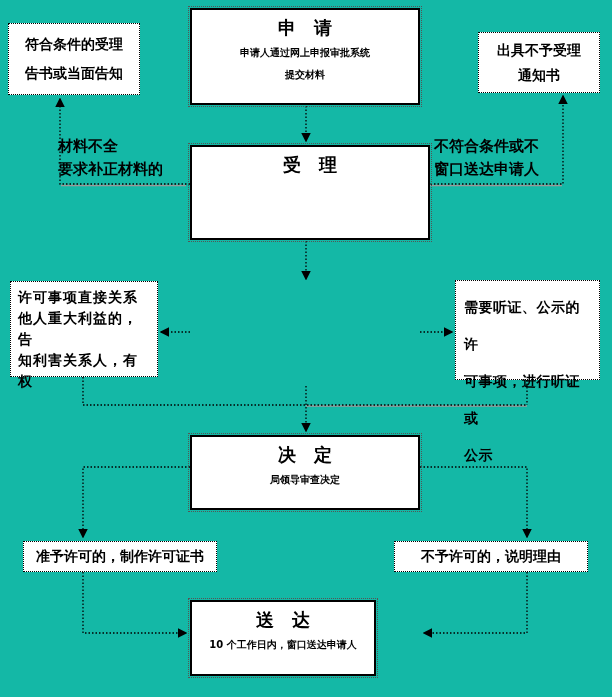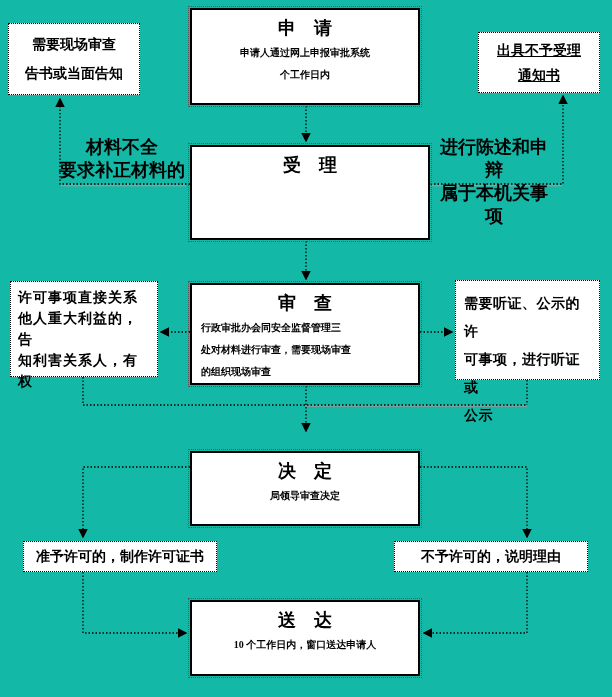--- a/index.html
+++ b/index.html
@@ -16,28 +16,28 @@
     outline:1px dotted #555;outline-offset:1px;
     text-align:center;
   }
   .main .title{font-size:18px;line-height:22px;padding:7px 0 3px;}
   .main .bline{font-size:10px;line-height:22px;}
   .main.review .body{ text-align:left;padding:0 9px;}
   .side{border:1px dotted #000;text-align:center;}
   .side .sline{font-size:14px;}
   .side.supplement .sline{line-height:29px;padding-top:0;}
   .side.supplement{padding-top:6px;}
-  .side.reject{padding-top:5px;text-decoration:underline;}
+  .side.reject{padding-top:5px;}
   .side.reject .sline{line-height:25px;}
   .side.interested{text-align:left;padding:5px 7px 0;}
   .side.interested .sline{line-height:21px;letter-spacing:1px;}
   .side.hearing{text-align:left;padding:8px 8px 0;}
-  .side.hearing .sline{line-height:28px;letter-spacing:0.5px;}
+  .side.hearing .sline{line-height:37px;letter-spacing:0.5px;}
   .side.oneline .sline{line-height:28px;}
-  .edge-label{position:absolute;z-index:1;text-align:center;font-size:18px;line-height:23px;}
+  .edge-label{position:absolute;z-index:1;font-size:15px;line-height:23px;}
 </style>
 </head>
 <body>
 
 <div class="stage">
 
   <svg class="connectors" width="612" height="697">
     <defs>
       <marker id="arr" viewBox="0 0 10 10" refX="8.5" refY="5" markerWidth="7.5" markerHeight="7.5" orient="auto">
         <path d="M0,0 L10,5 L0,10 z" fill="#000"></path>
@@ -63,53 +63,45 @@
       <path d="M420,467 H527 V537" marker-end="url(#arr)"></path>
       <path d="M83,572 V633 H186" marker-end="url(#arr)"></path>
       <path d="M527,572 V633 H424" marker-end="url(#arr)"></path>
     </g>
   </svg>
 
   <div class="box main" style="left:190px;top:8px;width:230px;height:97px;">
     <div class="title">申　请</div>
     <div class="body">
       <div class="bline">申请人通过网上申报审批系统</div>
-      <div class="bline">个工作日内</div>
+      <div class="bline">提交材料</div>
     </div>
   </div>
 
   <div class="box main" style="left:190px;top:145px;width:240px;height:95px;">
     <div class="title">受　理</div>
   </div>
 
-  <div class="box main review" style="left:190px;top:283px;width:230px;height:102px;">
-    <div class="title">审　查</div>
-    <div class="body">
-      <div class="bline">行政审批办会同安全监督管理三</div>
-      <div class="bline">处对材料进行审查，需要现场审查</div>
-      <div class="bline">的组织现场审查</div>
-    </div>
-  </div>
 
-  <div class="box main" style="left:190px;top:435px;width:230px;height:75px;margin-top:16px;">
+  <div class="box main" style="left:190px;top:435px;width:230px;height:75px;">
     <div class="title">决　定</div>
     <div class="body">
       <div class="bline">局领导审查决定</div>
     </div>
   </div>
 
-  <div class="box main" style="left:190px;top:600px;width:230px;height:76px;font-family:Liberation Serif, serif;">
+  <div class="box main" style="left:190px;top:600px;width:186px;height:76px;">
     <div class="title">送　达</div>
     <div class="body">
       <div class="bline">10 个工作日内，窗口送达申请人</div>
     </div>
   </div>
 
   <div class="box side supplement" style="left:8px;top:23px;width:132px;height:72px;">
-    <div class="sline">需要现场审查</div>
+    <div class="sline">符合条件的受理</div>
     <div class="sline">告书或当面告知</div>
   </div>
 
   <div class="box side reject" style="left:478px;top:32px;width:122px;height:61px;">
     <div class="sline">出具不予受理</div>
     <div class="sline">通知书</div>
   </div>
 
   <div class="box side interested" style="left:10px;top:281px;width:148px;height:96px;">
     <div class="sline">许可事项直接关系</div>
@@ -130,17 +122,17 @@
   <div class="box side oneline" style="left:394px;top:541px;width:194px;height:31px;">
     <div class="sline">不予许可的，说明理由</div>
   </div>
 
   <div class="edge-label" style="left:58px;top:135px;width:128px;">
     <div>材料不全</div>
     <div>要求补正材料的</div>
   </div>
 
   <div class="edge-label" style="left:434px;top:135px;width:120px;">
-    <div>进行陈述和申辩</div>
-    <div>属于本机关事项</div>
+    <div>不符合条件或不</div>
+    <div>窗口送达申请人</div>
   </div>
 
 </div>
 
 </body></html>

